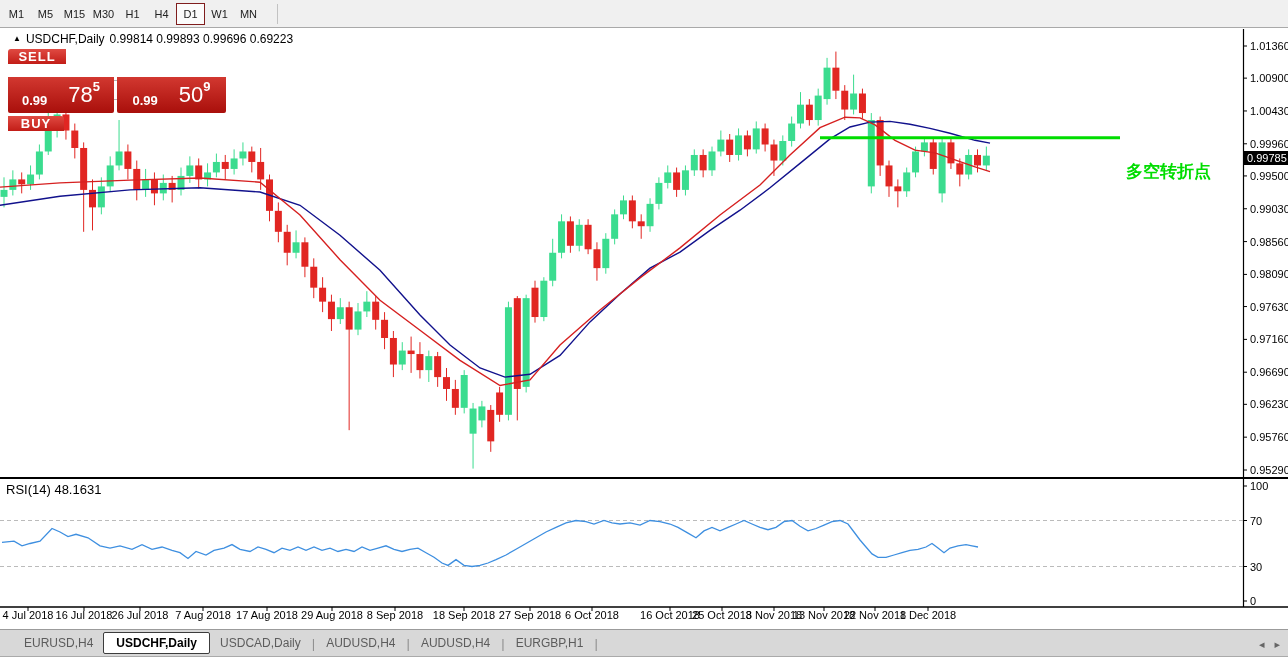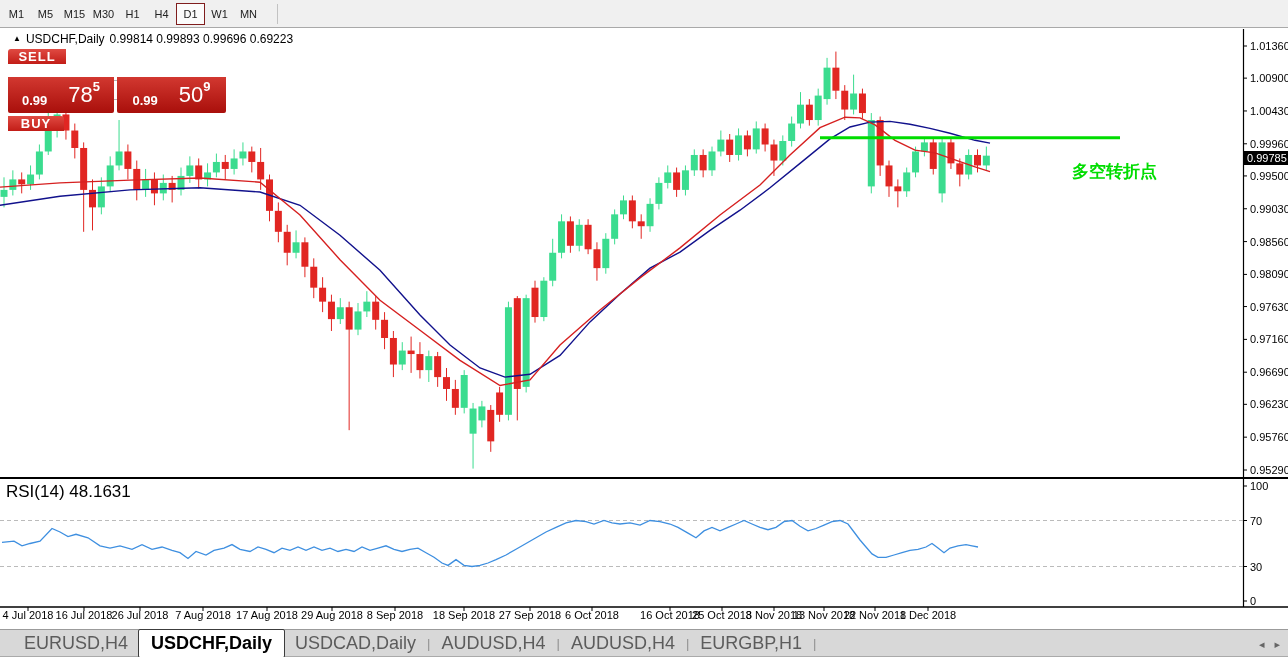--- a/index.html
+++ b/index.html
@@ -41,28 +41,28 @@
                font-family:"Liberation Sans",sans-serif; color:#000; padding-right:5px; width:50px; }
   .tp-row2 { display:flex; gap:3px; margin-top:2px; height:36px; }
   .price-box { color:#fff; display:flex; align-items:center; justify-content:center;
                background:linear-gradient(#d23830,#a90f0b); border-radius:0 0 2px 2px; }
   .price-box.left  { width:106px; }
   .price-box.right { width:109px; }
   .pb-small { font-size:13px; font-weight:bold; margin-right:21px; margin-top:10px; }
   .pb-big   { font-size:22px; font-weight:400; line-height:34px; }
   .pb-sup   { font-size:13px; font-weight:bold; align-self:flex-start; margin-top:2px; }
 
-  .rsi-label { position:absolute; top:482px; left:6px; font-size:17px; color:#000; }
+  .rsi-label { position:absolute; top:482px; left:6px; font-size:13px; color:#000; }
   .annotation { position:absolute; font-size:17px; font-weight:bold; white-space:nowrap; }
 
   
   .tabbar { position:absolute; top:629px; left:0; width:1288px; height:28px;
             background:#d8d8d8; border-top:1px solid #9b9b9b; border-bottom:1px solid #aaa;
             display:flex; align-items:center; padding-left:14px; }
-  .tab { font-size:18px; color:#5c5c5c; padding:4px 10px; white-space:nowrap; }
+  .tab { font-size:12px; color:#5c5c5c; padding:4px 10px; white-space:nowrap; }
   .tab.active { background:#ffffff; border:1px solid #3c3c3c; border-radius:2px;
                 color:#000; font-weight:bold; padding:3px 12px; }
   .tab-sep { color:#8f8f8f; font-size:13px; margin:0 1px; }
   .tab-arrows { position:absolute; right:8px; top:0; height:28px; display:flex;
                 align-items:center; gap:10px; color:#666; font-size:11px; }
 </style>
 </head>
 <body>
 
 <div class="app">
@@ -421,21 +421,21 @@
       <div class="price-box right">
         <span class="pb-small">0.99</span>
         <span class="pb-big">50</span>
         <span class="pb-sup">9</span>
       </div>
     </div>
   </div>
 
   <div class="rsi-label">RSI(14) 48.1631</div>
 
-  <div class="annotation" style="left: 1072px; top: 160px; color: rgb(0, 221, 0);">多空转折点</div>
+  <div class="annotation" style="left: 1126px; top: 160px; color: rgb(0, 221, 0);">多空转折点</div>
 
   <div class="tabbar">
     <div class="tab">EURUSD,H4</div>
       <div class="tab active">USDCHF,Daily</div>
       <div class="tab">USDCAD,Daily</div>
       <span class="tab-sep">|</span>
       <div class="tab">AUDUSD,H4</div>
       <span class="tab-sep">|</span>
       <div class="tab">AUDUSD,H4</div>
       <span class="tab-sep">|</span>

